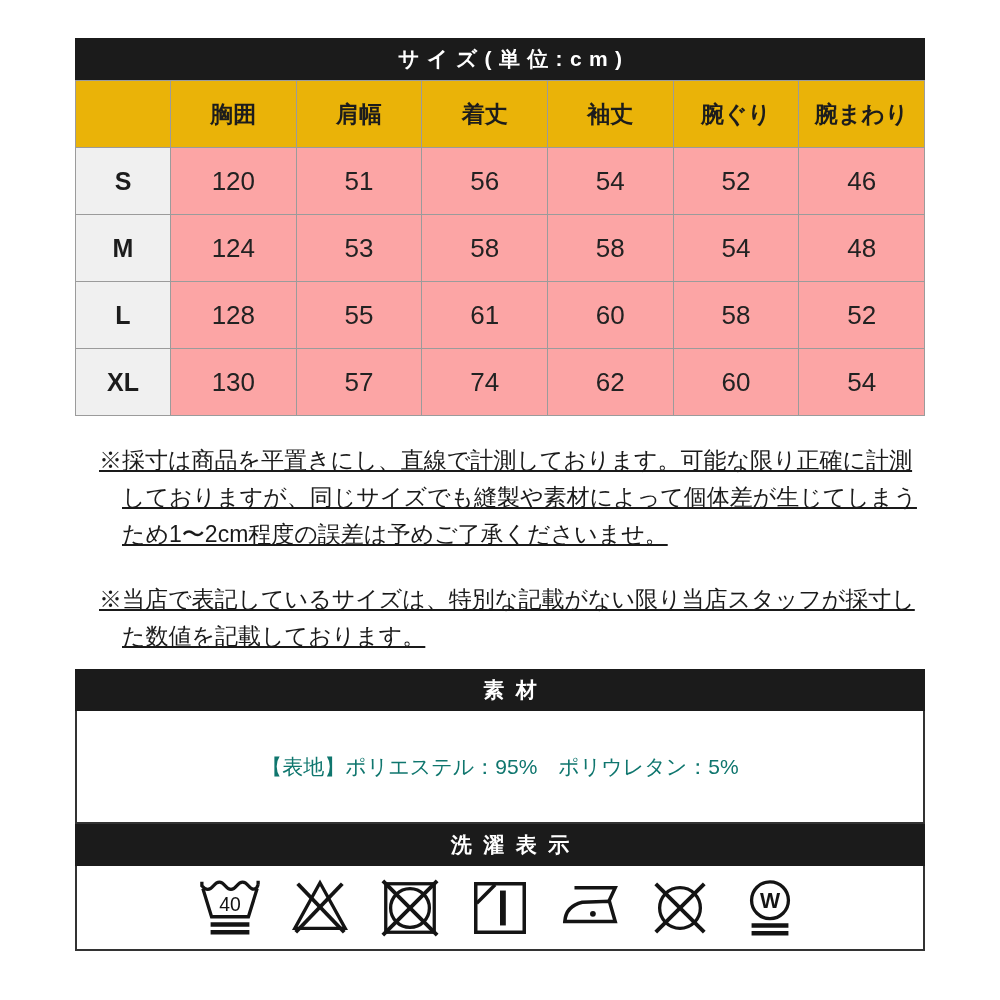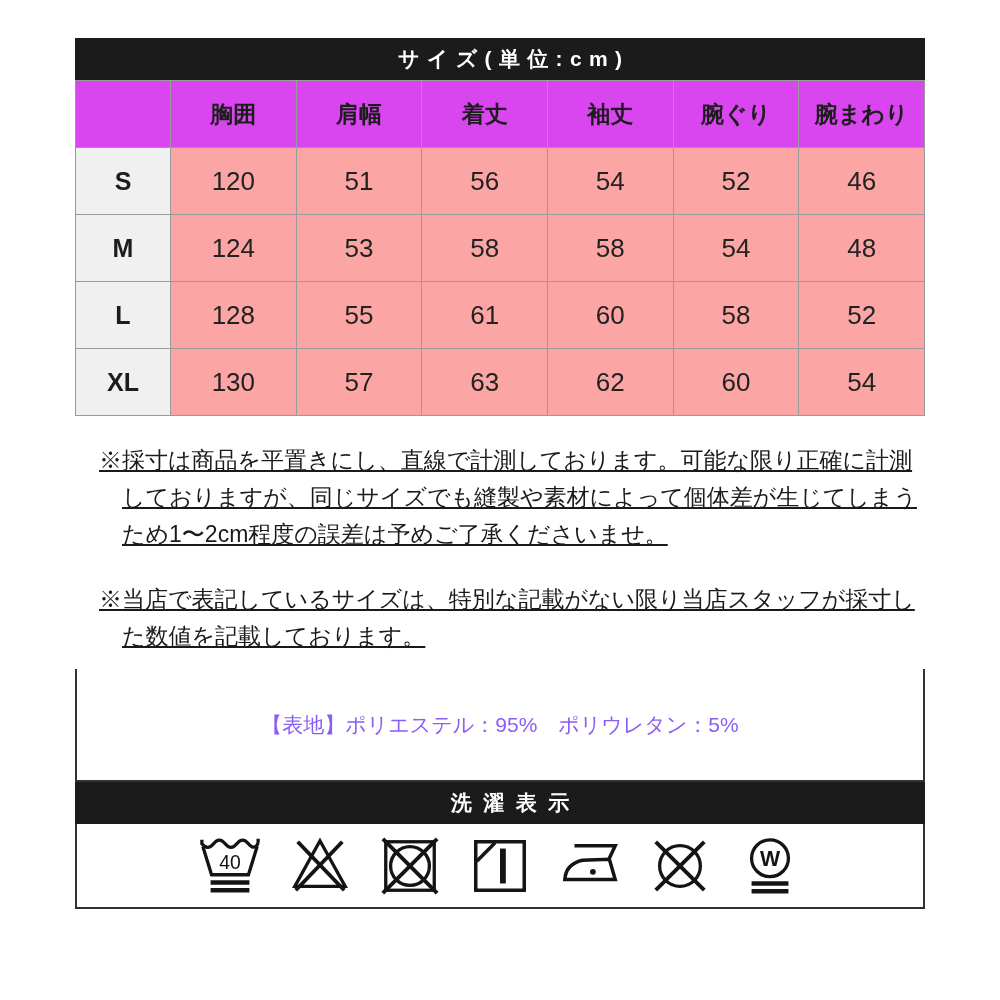--- a/index.html
+++ b/index.html
@@ -7,32 +7,32 @@
   .page{width:850px;margin:38px 0 0 75px;}
 
   .bar{background:#1b1b1b;color:#ffffff;height:42px;display:flex;align-items:center;justify-content:center;
        font-weight:bold;font-size:21px;padding-left:20px;}
   .bar .bar-text{letter-spacing:.35em;text-indent:.35em;}
   .bar .bar-text.wide{letter-spacing:.55em;text-indent:.55em;}
 
   table.size-table{width:850px;border-collapse:collapse;table-layout:fixed;border:1px solid #5f5f5f;}
   table.size-table th,table.size-table td{border:1px solid #9b9b9b;text-align:center;vertical-align:middle;
        height:66px;padding:0;}
-  table.size-table thead th{background:#d946ef;font-size:23px;font-weight:bold;}
+  table.size-table thead th{background:#eab308;font-size:23px;font-weight:bold;}
   table.size-table .rowlab{background:#f0f0f0;font-size:25px;font-weight:bold;}
   table.size-table td{background:#fca5a5;font-size:26px;font-weight:normal;color:#222;}
   col.c0{width:95px;}
 
   .note{width:813px;margin:26px 0 0 24px;font-size:23px;line-height:37px;color:#1a1a1a;
         padding-left:23px;text-indent:-23px;letter-spacing:0;text-decoration:underline;}
   .note.second{margin-top:28px;}
 
   .material-section{margin-top:14px;}
   .mat-box{border:2px solid #333;border-top:none;height:111px;display:flex;flex-direction:column;
-           justify-content:center;align-items:center;gap:15px;font-size:21px;color:#8b5cf6;}
+           justify-content:center;align-items:center;gap:15px;font-size:21px;color:#0f766e;}
 
   .laundry-section{text-align:center;}
   .laundry-box{border:2px solid #333;border-top:none;height:83px;display:flex;align-items:center;
                justify-content:center;gap:26px;}
   .care-icon{width:64px;height:64px;display:block;}
   .care-icon *{vector-effect:none;}
 </style>
 </head>
 <body>
 
@@ -88,33 +88,36 @@
           <td>55</td>
           <td>61</td>
           <td>60</td>
           <td>58</td>
           <td>52</td>
         </tr>
         <tr>
           <th class="rowlab">XL</th>
           <td>130</td>
           <td>57</td>
-          <td>63</td>
+          <td>74</td>
           <td>62</td>
           <td>60</td>
           <td>54</td>
         </tr>
       </tbody>
     </table>
   </section>
 
   <p class="note">※採寸は商品を平置きにし、直線で計測しております。可能な限り正確に計測しておりますが、同じサイズでも縫製や素材によって個体差が生じてしまうため1〜2cm程度の誤差は予めご了承くださいませ。</p>
   <p class="note second">※当店で表記しているサイズは、特別な記載がない限り当店スタッフが採寸した数値を記載しております。</p>
 
   <section class="material-section">
+    <div class="bar">
+      <span class="bar-text wide">素材</span>
+    </div>
     <div class="mat-box">
       <div>【表地】ポリエステル：95%　ポリウレタン：5%</div>
     </div>
   </section>
 
   <section class="laundry-section">
     <div class="bar">
       <span class="bar-text wide">洗濯表示</span>
     </div>
     <div class="laundry-box">

